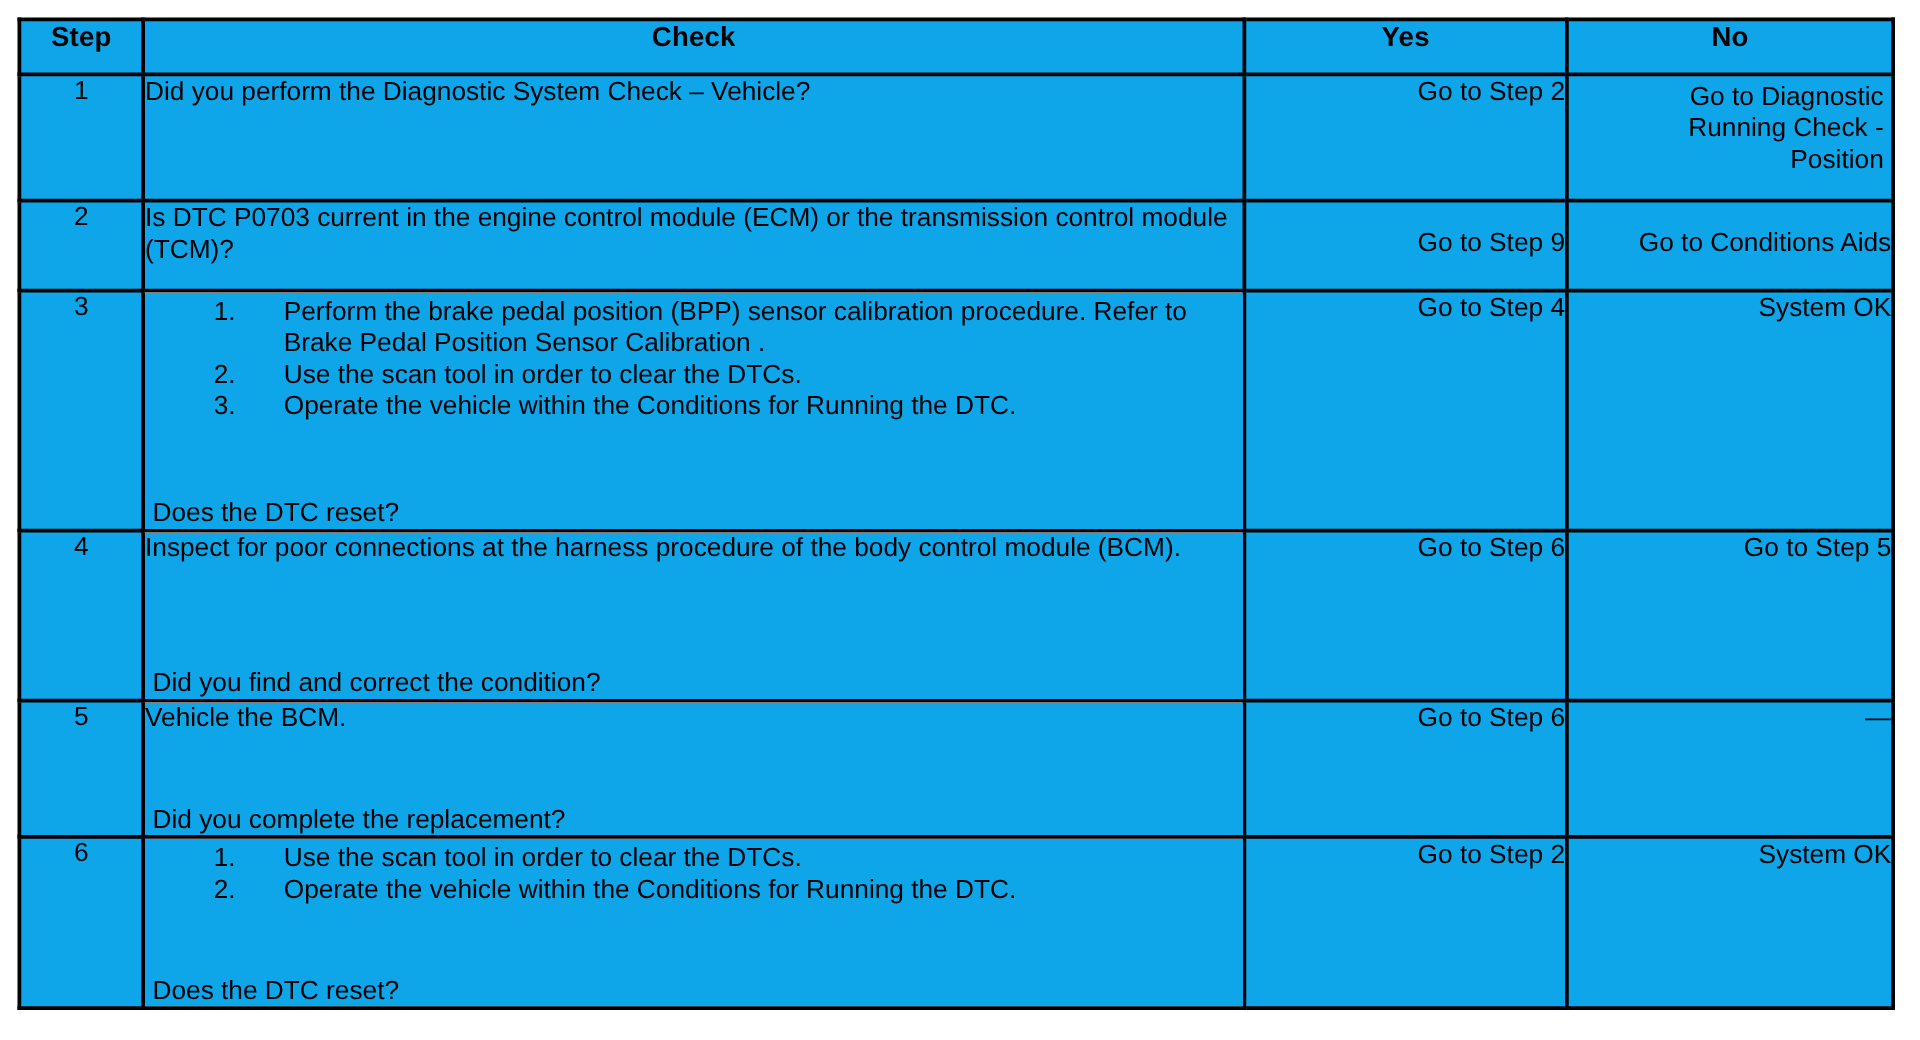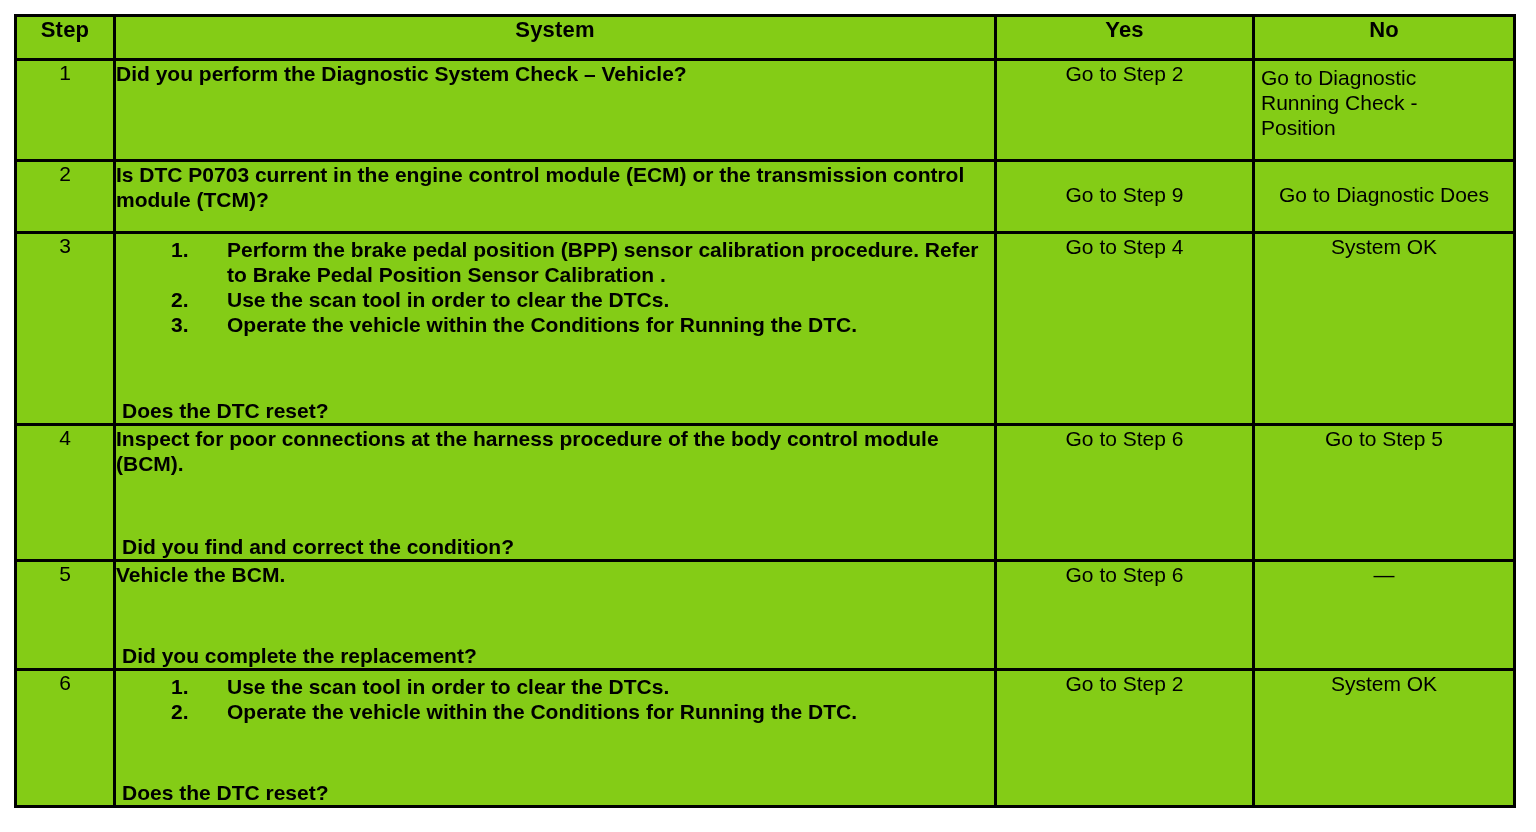--- a/index.html
+++ b/index.html
@@ -29,21 +29,21 @@
     width: 1499px;
     border-collapse: collapse;
     table-layout: fixed;
     background: #ffffff;
   }
 
   table.dtc-table th,
   table.dtc-table td {
     border: 3px solid #000000;
     padding: 0;
-    background: #84cc16;
+    background: #0ea5e9;
     vertical-align: top;
   }
 
   
   col.c-step   { width: 99px; }
   col.c-action { width: 881px; }
   col.c-yes    { width: 258px; }
   col.c-no     { width: 261px; }
 
   
@@ -64,21 +64,20 @@
     font-weight: normal;
   }
 
   
   td.action-cell {
     font-size: 21px;
     line-height: 25px;
     padding: 4px 6px 4px 6px;
     text-align: left;
     vertical-align: top;
-    font-weight: bold;
   }
 
   td.action-cell p.lead {
     margin: 0;
     padding: 0;
   }
 
   td.action-cell ol.steps {
     margin: 3px 0 0 0;
     padding: 0;
@@ -108,35 +107,36 @@
     position: absolute;
     left: 6px;
     bottom: 0;
     margin: 0;
   }
 
   
   td.ans-cell {
     font-size: 21px;
     line-height: 25px;
-    text-align: center;
+    text-align: right;
     vertical-align: bottom;
     padding: 4px 6px 6px 6px;
   }
   td.ans-cell.align-topleft {
     text-align: left;
     vertical-align: top;
     padding: 4px 6px 4px 6px;
   }
   td.ans-cell.align-middle {
     vertical-align: middle;
     padding-bottom: 4px;
   }
   td.ans-cell .ans-line {
     display: block;
+    text-align: right;
   }
   td.ans-cell.dash {
     letter-spacing: 0;
   }
 </style>
 </head>
 <body>
 
 <div class="sheet">
 
@@ -144,21 +144,21 @@
     <colgroup>
       <col class="c-step">
       <col class="c-action">
       <col class="c-yes">
       <col class="c-no">
     </colgroup>
 
     <thead>
       <tr>
         <th>Step</th>
-        <th>System</th>
+        <th>Check</th>
         <th>Yes</th>
         <th>No</th>
       </tr>
     </thead>
 
     <tbody>
 
       <tr style="height:101px;">
         <td class="step-cell">1</td>
         <td class="action-cell">
@@ -171,21 +171,21 @@
           <span class="ans-line">Position</span>
         </td>
       </tr>
 
       <tr style="height:72px;">
         <td class="step-cell">2</td>
         <td class="action-cell">
           <p class="question">Is DTC P0703 current in the engine control module (ECM) or the transmission control module (TCM)?</p>
         </td>
         <td class="ans-cell align-middle">Go to Step 9</td>
-        <td class="ans-cell align-middle">Go to Diagnostic Does</td>
+        <td class="ans-cell align-middle">Go to Conditions Aids</td>
       </tr>
 
       <tr style="height:192px;">
         <td class="step-cell">3</td>
         <td class="action-cell with-bottom-q">
           <ol class="steps">
             <li>
               <span class="num">1.</span>
               <span>Perform the brake pedal position (BPP) sensor calibration procedure. Refer to Brake Pedal Position Sensor Calibration .</span>
             </li>

